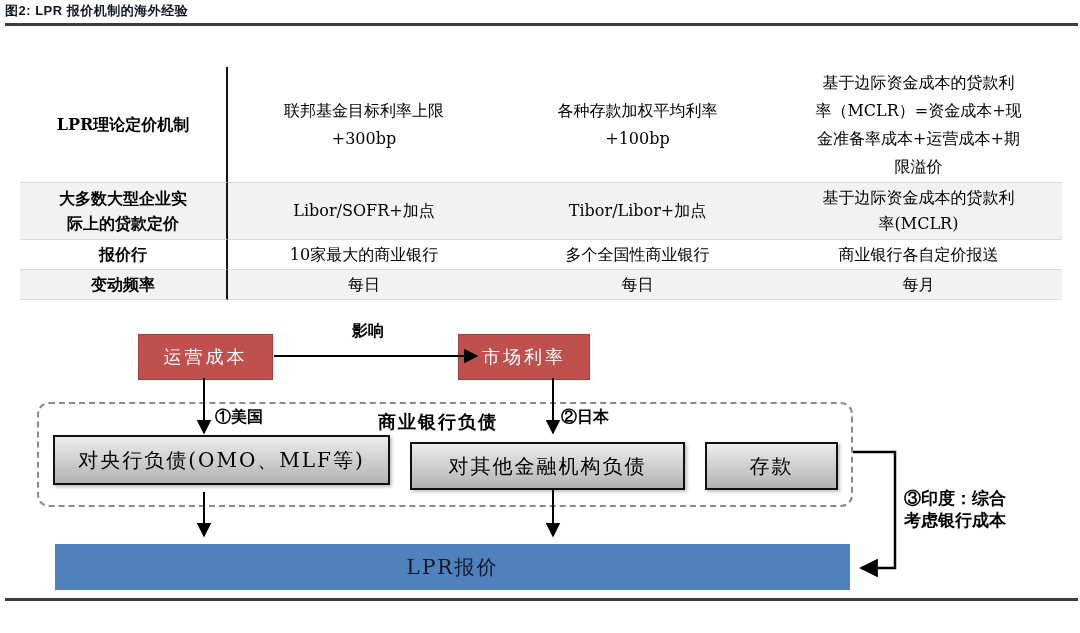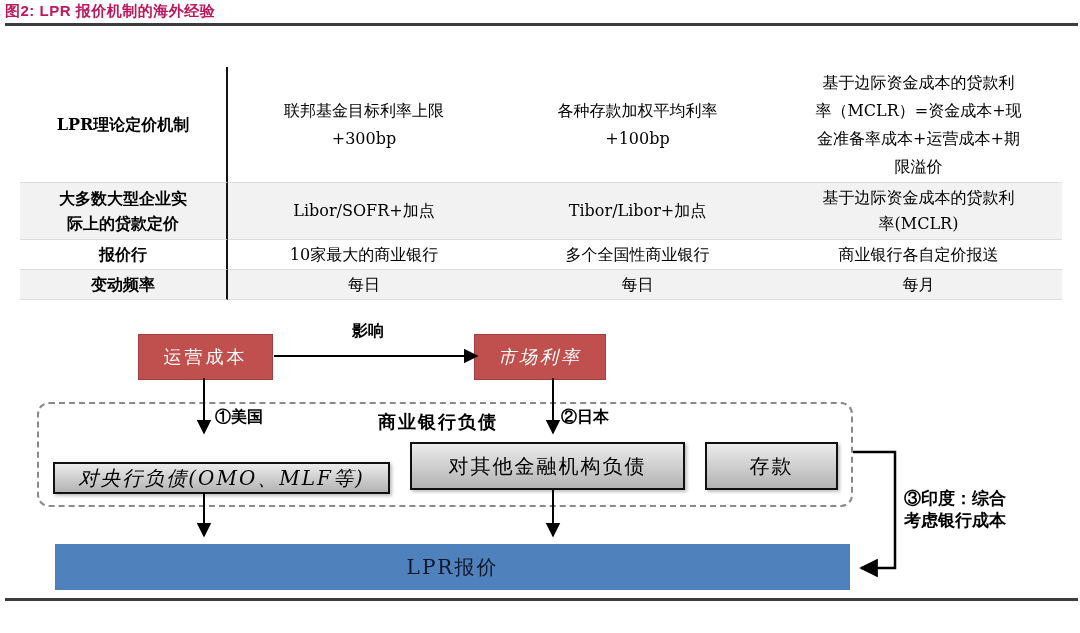--- a/index.html
+++ b/index.html
@@ -1,20 +1,20 @@
 <!DOCTYPE html>
 <html><head>
 <meta charset="utf-8">
 <style>
   html,body{margin:0;padding:0;background:#ffffff;}
   .page{position:relative;width:1080px;height:633px;background:#fff;overflow:hidden;
         font-family:"DejaVu Serif","Liberation Serif",serif;}
   
   .fig-title{position:absolute;left:5px;top:2px;font-family:"Liberation Sans",sans-serif;
-             font-weight:bold;font-size:15px;color:#be185d;letter-spacing:.5px;}
+             font-weight:bold;font-size:13px;color:#0f172a;letter-spacing:.5px;}
   .title-rule{position:absolute;left:5px;top:23px;width:1073px;height:3px;background:#3d3d3d;}
   
   .tbl{position:absolute;left:20px;top:41px;width:1042px;display:grid;
        grid-template-columns:208px 272px 275px 287px;
        grid-template-rows:26px 116px 57px 30px 30px;}
   .tbl>div{box-sizing:border-box;display:flex;align-items:center;justify-content:center;
            text-align:center;white-space:pre-line;}
   .th{background:#b01e23;color:#fff;font-weight:bold;font-size:16px;margin-top:48px;}
   .rl{font-weight:bold;font-size:16px;color:#000;border-right:2px solid #141414;
       border-bottom:1px solid #dcdcdc;line-height:25px;}
@@ -80,30 +80,30 @@
     <div class="td">多个全国性商业银行</div>
     <div class="td">商业银行各自定价报送</div>
 
     <div class="rl alt">变动频率</div>
     <div class="td alt">每日</div>
     <div class="td alt">每日</div>
     <div class="td alt">每月</div>
   </div>
 
   <div class="rbox" style="left:138px;top:334px;width:133px;height:44px;">运营成本</div>
-  <div class="rbox" style="left:474px;top:334px;width:130px;height:44px;font-style:italic;">市场利率</div>
+  <div class="rbox" style="left:458px;top:334px;width:130px;height:44px;">市场利率</div>
 
   <div class="dlabel" style="left:352px;top:321px;">影响</div>
   <div class="dlabel" style="left:215px;top:407px;">①美国</div>
   <div class="dlabel" style="left:378px;top:410px;font-size:18px;letter-spacing:2px;">商业银行负债</div>
   <div class="dlabel" style="left:561px;top:407px;">②日本</div>
 
   <div class="dashed"></div>
 
-  <div class="gbox" style="left:53px;top:462px;width:337px;height:32px;font-style:italic;">对央行负债(OMO、MLF等)</div>
+  <div class="gbox" style="left:53px;top:435px;width:337px;height:50px;">对央行负债(OMO、MLF等)</div>
   <div class="gbox" style="left:410px;top:442px;width:275px;height:48px;">对其他金融机构负债</div>
   <div class="gbox" style="left:705px;top:442px;width:133px;height:48px;">存款</div>
 
   <div class="note3">③印度：综合
 考虑银行成本</div>
 
   <div class="lpr">LPR报价</div>
 
   <svg class="connectors" viewBox="0 0 1080 633" xmlns="http://www.w3.org/2000/svg">
     <defs>

